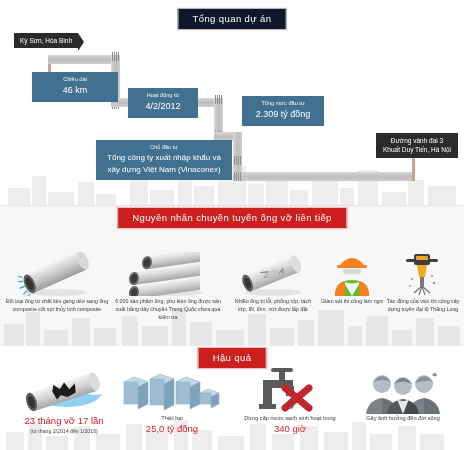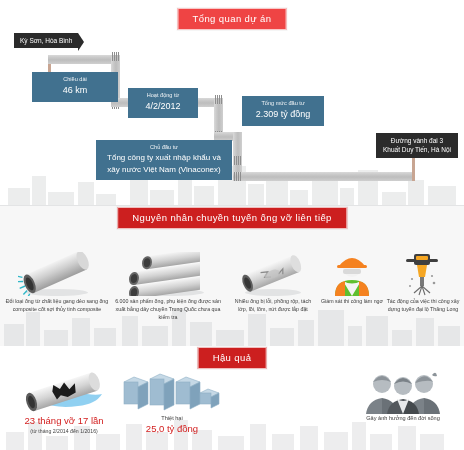--- a/index.html
+++ b/index.html
@@ -28,21 +28,21 @@
   }
 
   
   .banner {
     position:absolute; left:50%; transform:translateX(-50%);
     color:#fff; font-size:9.5px; letter-spacing:.4px;
     padding:4px 14px 5px; text-align:center; white-space:nowrap;
     border:1px solid rgba(255,255,255,.7);
     box-shadow:0 0 0 1px rgba(0,0,0,.04);
   }
-  .banner-blue { top:8px;   background:#ef4444; }
+  .banner-blue { top:8px;   background:#0f172a; }
   .banner-red1 { top:207px; background:#cc1f1f; }
   .banner-red2 { top:347px; background:#cc1f1f; }
 
   
   .pipe { position:absolute; background:linear-gradient(180deg,#d9d9d9 0%,#c9c9c9 28%,#bdbdbd 55%,#cfcfcf 100%); }
   .pipe.v  { background:linear-gradient(90deg,#d9d9d9 0%,#c9c9c9 28%,#bdbdbd 55%,#cfcfcf 100%); }  
   .joint {
     position:absolute; display:flex; gap:1px; align-items:center; justify-content:center;
   }
   .joint span { display:block; background:#8e8e8e; }
@@ -190,21 +190,21 @@
     <div class="val">4/2/2012</div>
   </div>
 
   <div class="infobox" style="left:242px; top:96px; width:82px;">
     <div class="lbl">Tổng mức đầu tư</div>
     <div class="val">2.309 tỷ đồng</div>
   </div>
 
   <div class="infobox wide" style="left:96px; top:140px; width:136px;">
     <div class="lbl">Chủ đầu tư</div>
-    <div class="val">Tổng công ty xuất nhập khẩu và xây nước Việt Nam (Vinaconex)</div>
+    <div class="val">Tổng công ty xuất nhập khẩu và xây dựng Việt Nam (Vinaconex)</div>
   </div>
 
 
   <div class="section sec-causes">
     <div class="skyline" style="height:66px">
       <i style="left:4px;width:20px;height:22px"></i>
       <i style="left:26px;width:14px;height:34px"></i>
       <i style="left:44px;width:24px;height:16px"></i>
       <i style="left:72px;width:18px;height:28px"></i>
       <i style="left:94px;width:22px;height:18px"></i>
@@ -425,20 +425,41 @@
             <rect x="0" y="5" width="11" height="11" fill="#9fbcd1"></rect>
             <path d="M11 9 l8-4 0 11 -8 4z" fill="#7fa2bb"></path>
           </g>
         </g>
       </svg>
     </div>
     <div class="lbl">Thiệt hại</div>
     <div class="big">25,0 tỷ đồng</div>
   </div>
 
+  <div class="item eff" style="left:232px; top:368px; width:116px;">
+    <div class="art" style="height:46px">
+      <svg width="62" height="46" viewBox="0 0 62 46" style="position:absolute;left:27px;top:0">
+        <g fill="#5b5b5b">
+          <rect x="4" y="12" width="9" height="26"></rect>
+          <rect x="0" y="36" width="17" height="5"></rect>
+          <rect x="8" y="12" width="26" height="8"></rect>
+          <rect x="27" y="18" width="8" height="10"></rect>
+          <rect x="20" y="2" width="6" height="10"></rect>
+          <rect x="12" y="0" width="22" height="4" rx="2"></rect>
+        </g>
+        <path d="M31 30 q4 5 4 7 a4 4 0 0 1 -8 0 q0-2 4-7z" fill="#3aa6e0"></path>
+        <g stroke="#c0272d" stroke-width="7" stroke-linecap="round">
+          <line x1="26" y1="20" x2="50" y2="40"></line>
+          <line x1="50" y1="20" x2="26" y2="40"></line>
+        </g>
+      </svg>
+    </div>
+    <div class="lbl">Dừng cấp nước sạch sinh hoạt trong</div>
+    <div class="big">340 giờ</div>
+  </div>
 
   <div class="item eff" style="left:344px; top:368px; width:118px;">
     <div class="art" style="height:46px">
       <svg width="78" height="46" viewBox="0 0 78 46" style="position:absolute;left:20px;top:0">
         <g>
           <path d="M2 46 q2-14 16-16 l0 16z" fill="#7b8288"></path>
           <path d="M34 46 q-2-14 -16-16 l0 16z" fill="#6a7177"></path>
           <circle cx="18" cy="16" r="9" fill="#b6bcc1"></circle>
           <path d="M9 14 q9-12 18 0 q-9 -4 -18 0z" fill="#8c9399"></path>
         </g>

